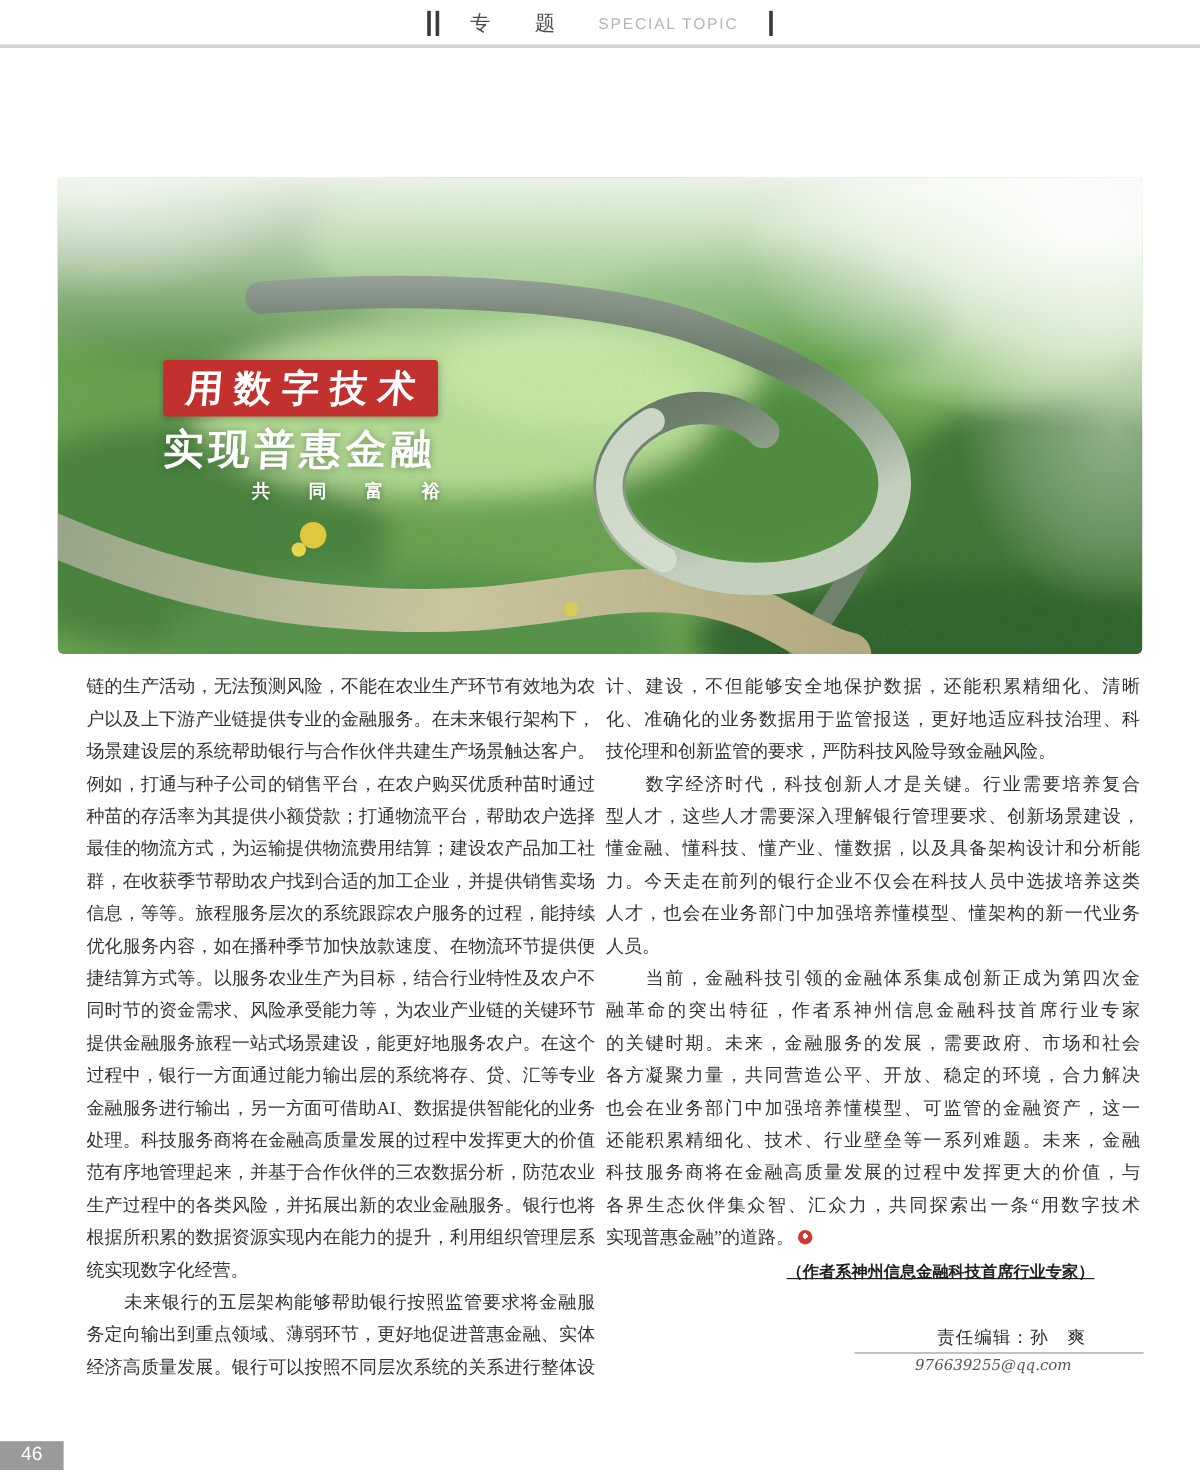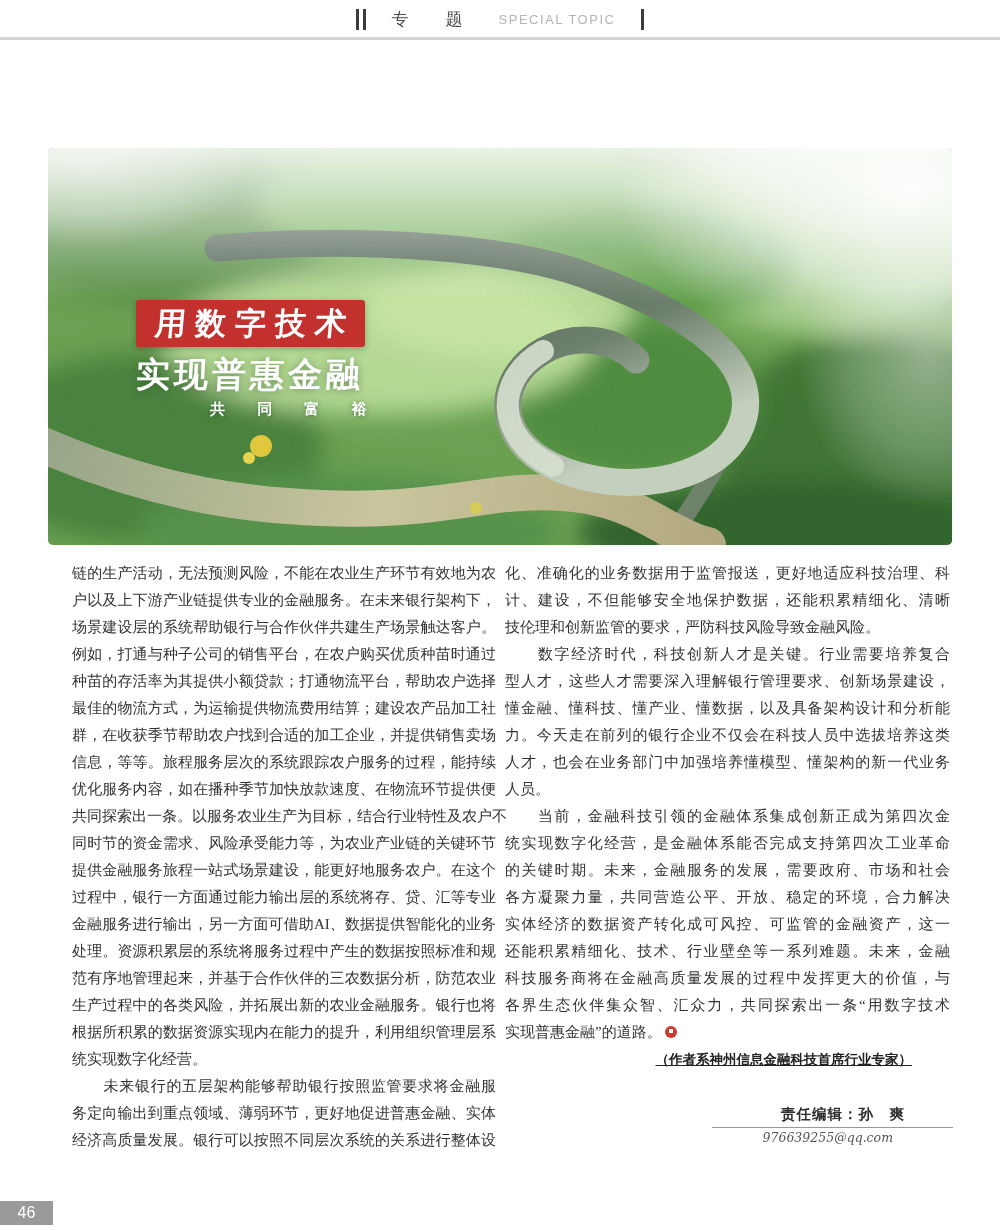--- a/index.html
+++ b/index.html
@@ -34,21 +34,21 @@
   .col-right{left:481px;width:445px;}
   .ln{height:27px;text-align:justify;text-align-last:justify;text-justify:inter-character;
       white-space:nowrap;overflow:visible;}
   .ln.last{text-align-last:left;}
   .ln.author{text-align-last:right;font-family:"Liberation Sans",sans-serif;font-weight:bold;
       font-size:13.5px;padding-right:38px;color:#222;text-decoration:underline;}
   .endmark{display:inline-block;width:12px;height:12px;border-radius:50%;margin-left:3px;
       vertical-align:-1px;background:radial-gradient(circle at 50% 42%,#fff 0 2.2px,#cf3a30 2.3px);}
   
   .editor-block{position:absolute;top:1105px;left:700px;width:253px;}
-  .editor{ text-align:right;padding-right:48px;font-weight:bold;font-size:14.5px;color:#2e2e2e;
+  .editor{ text-align:right;padding-right:48px;font-weight:normal;font-size:14.5px;color:#2e2e2e;
       letter-spacing:1px;}
   .eline{margin-top:3px;width:241px;margin-left:12px;height:1px;background:#9a9a9a;}
   .email{margin-top:2px;text-align:right;padding-right:60px;
       font-family:"DejaVu Serif","Liberation Serif",serif;font-style:italic;
       font-size:12.5px;color:#555;}
   
   .pagenum{position:absolute;left:0;top:1201px;width:53px;height:24px;background:#9a9a9a;
       color:#fff;font-size:16px;display:flex;align-items:center;justify-content:center;}
 </style>
 </head>
@@ -135,49 +135,49 @@
     <section class="col col-left">
         <div class="ln">链的生产活动，无法预测风险，不能在农业生产环节有效地为农</div>
         <div class="ln">户以及上下游产业链提供专业的金融服务。在未来银行架构下，</div>
         <div class="ln">场景建设层的系统帮助银行与合作伙伴共建生产场景触达客户。</div>
         <div class="ln">例如，打通与种子公司的销售平台，在农户购买优质种苗时通过</div>
         <div class="ln">种苗的存活率为其提供小额贷款；打通物流平台，帮助农户选择</div>
         <div class="ln">最佳的物流方式，为运输提供物流费用结算；建设农产品加工社</div>
         <div class="ln">群，在收获季节帮助农户找到合适的加工企业，并提供销售卖场</div>
         <div class="ln">信息，等等。旅程服务层次的系统跟踪农户服务的过程，能持续</div>
         <div class="ln">优化服务内容，如在播种季节加快放款速度、在物流环节提供便</div>
-        <div class="ln">共同探索出一条。以服务农业生产为目标，结合行业特性及农户不</div>
+        <div class="ln">捷结算方式等。以服务农业生产为目标，结合行业特性及农户不</div>
         <div class="ln">同时节的资金需求、风险承受能力等，为农业产业链的关键环节</div>
         <div class="ln">提供金融服务旅程一站式场景建设，能更好地服务农户。在这个</div>
         <div class="ln">过程中，银行一方面通过能力输出层的系统将存、贷、汇等专业</div>
         <div class="ln">金融服务进行输出，另一方面可借助AI、数据提供智能化的业务</div>
-        <div class="ln">处理。资源积累层的系统将服务过程中产生的数据按照标准和规</div>
+        <div class="ln">处理。科技服务商将在金融高质量发展的过程中发挥更大的价值</div>
         <div class="ln">范有序地管理起来，并基于合作伙伴的三农数据分析，防范农业</div>
         <div class="ln">生产过程中的各类风险，并拓展出新的农业金融服务。银行也将</div>
         <div class="ln">根据所积累的数据资源实现内在能力的提升，利用组织管理层系</div>
         <div class="ln last">统实现数字化经营。</div>
         <div class="ln">　　未来银行的五层架构能够帮助银行按照监管要求将金融服</div>
         <div class="ln">务定向输出到重点领域、薄弱环节，更好地促进普惠金融、实体</div>
         <div class="ln">经济高质量发展。银行可以按照不同层次系统的关系进行整体设</div>
       </section>
     <section class="col col-right">
+        <div class="ln">计、建设，不但能够安全地保护数据，还能积累精细化、清晰</div>
         <div class="ln">化、准确化的业务数据用于监管报送，更好地适应科技治理、科</div>
-        <div class="ln">计、建设，不但能够安全地保护数据，还能积累精细化、清晰</div>
         <div class="ln last">技伦理和创新监管的要求，严防科技风险导致金融风险。</div>
         <div class="ln">　　数字经济时代，科技创新人才是关键。行业需要培养复合</div>
         <div class="ln">型人才，这些人才需要深入理解银行管理要求、创新场景建设，</div>
         <div class="ln">懂金融、懂科技、懂产业、懂数据，以及具备架构设计和分析能</div>
         <div class="ln">力。今天走在前列的银行企业不仅会在科技人员中选拔培养这类</div>
         <div class="ln">人才，也会在业务部门中加强培养懂模型、懂架构的新一代业务</div>
         <div class="ln last">人员。</div>
         <div class="ln">　　当前，金融科技引领的金融体系集成创新正成为第四次金</div>
-        <div class="ln">统实现数字化经营，是金融体系能否完成支持第四次工业革命</div>
+        <div class="ln">融革命的突出特征，作者系神州信息金融科技首席行业专家</div>
         <div class="ln">的关键时期。未来，金融服务的发展，需要政府、市场和社会</div>
         <div class="ln">各方凝聚力量，共同营造公平、开放、稳定的环境，合力解决</div>
-        <div class="ln">实体经济的数据资产转化成可风控、可监管的金融资产，这一</div>
+        <div class="ln">也会在业务部门中加强培养懂模型、可监管的金融资产，这一</div>
         <div class="ln">还能积累精细化、技术、行业壁垒等一系列难题。未来，金融</div>
         <div class="ln">科技服务商将在金融高质量发展的过程中发挥更大的价值，与</div>
         <div class="ln">各界生态伙伴集众智、汇众力，共同探索出一条“用数字技术</div>
         <div class="ln last">实现普惠金融”的道路。<span class="endmark"></span></div>
         <div class="ln author">（作者系神州信息金融科技首席行业专家）</div>
       </section>
   </main>
 
   <div class="editor-block">
     <div class="editor">责任编辑：孙　爽</div>

